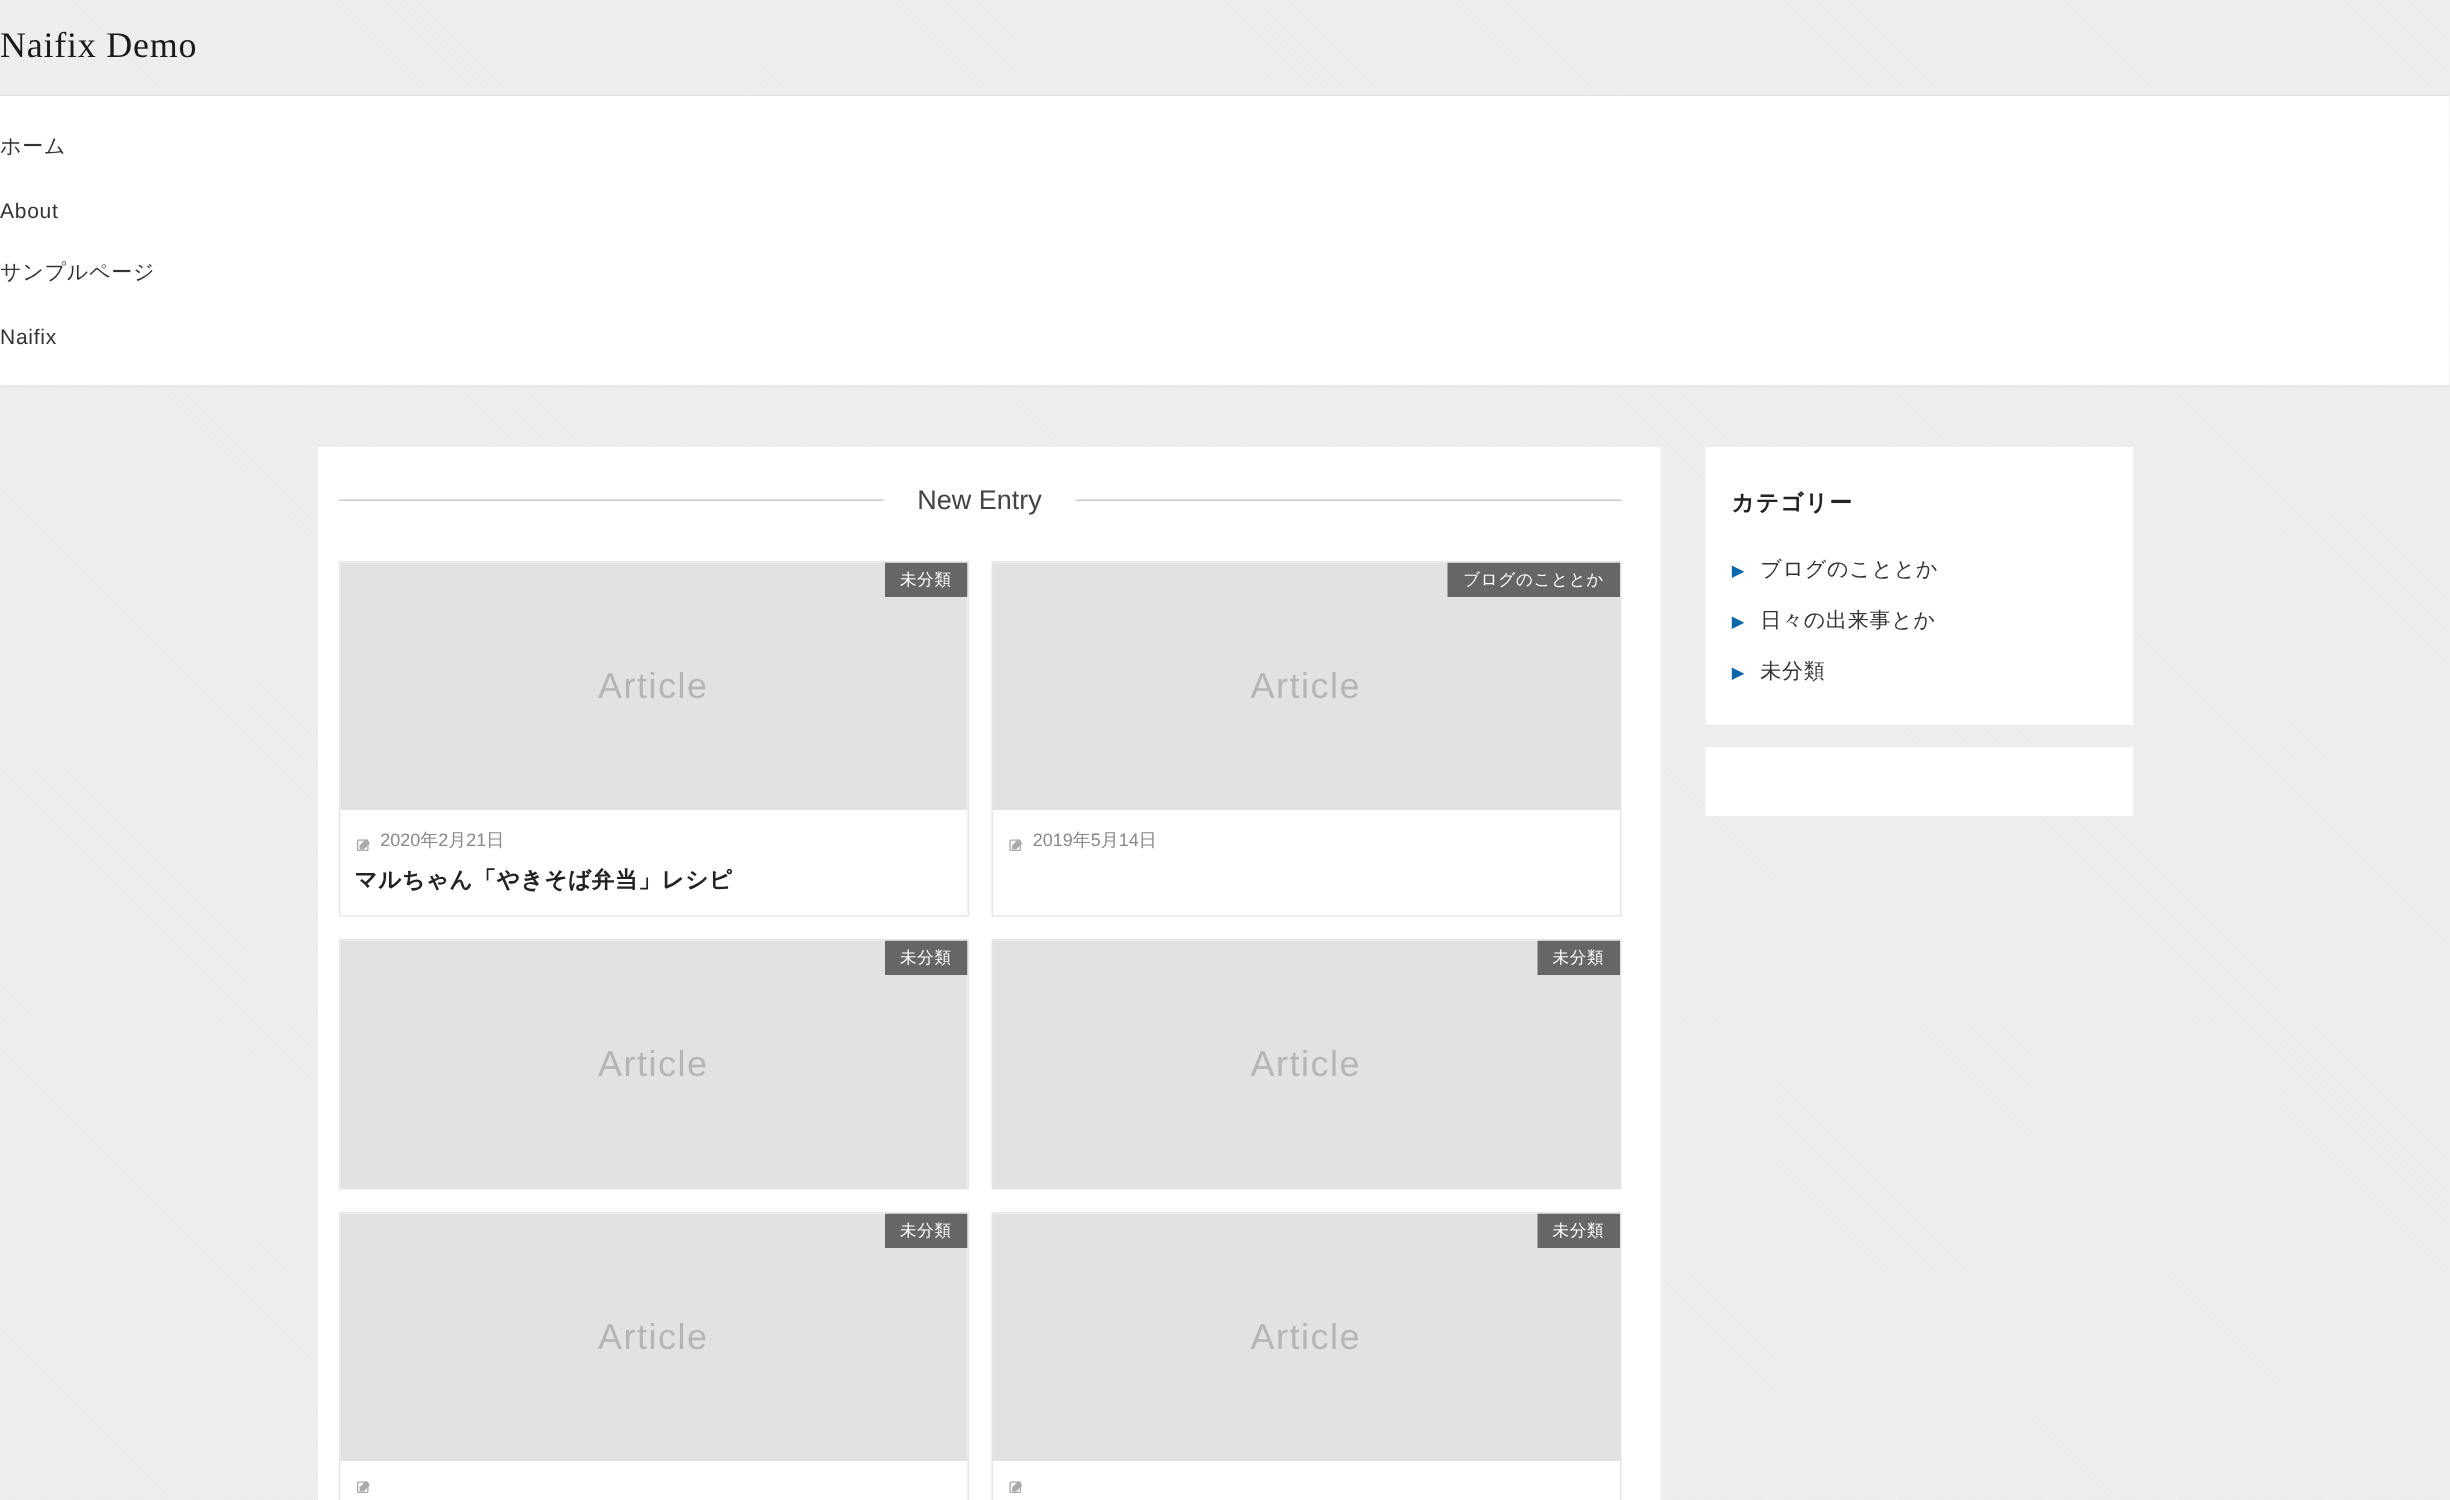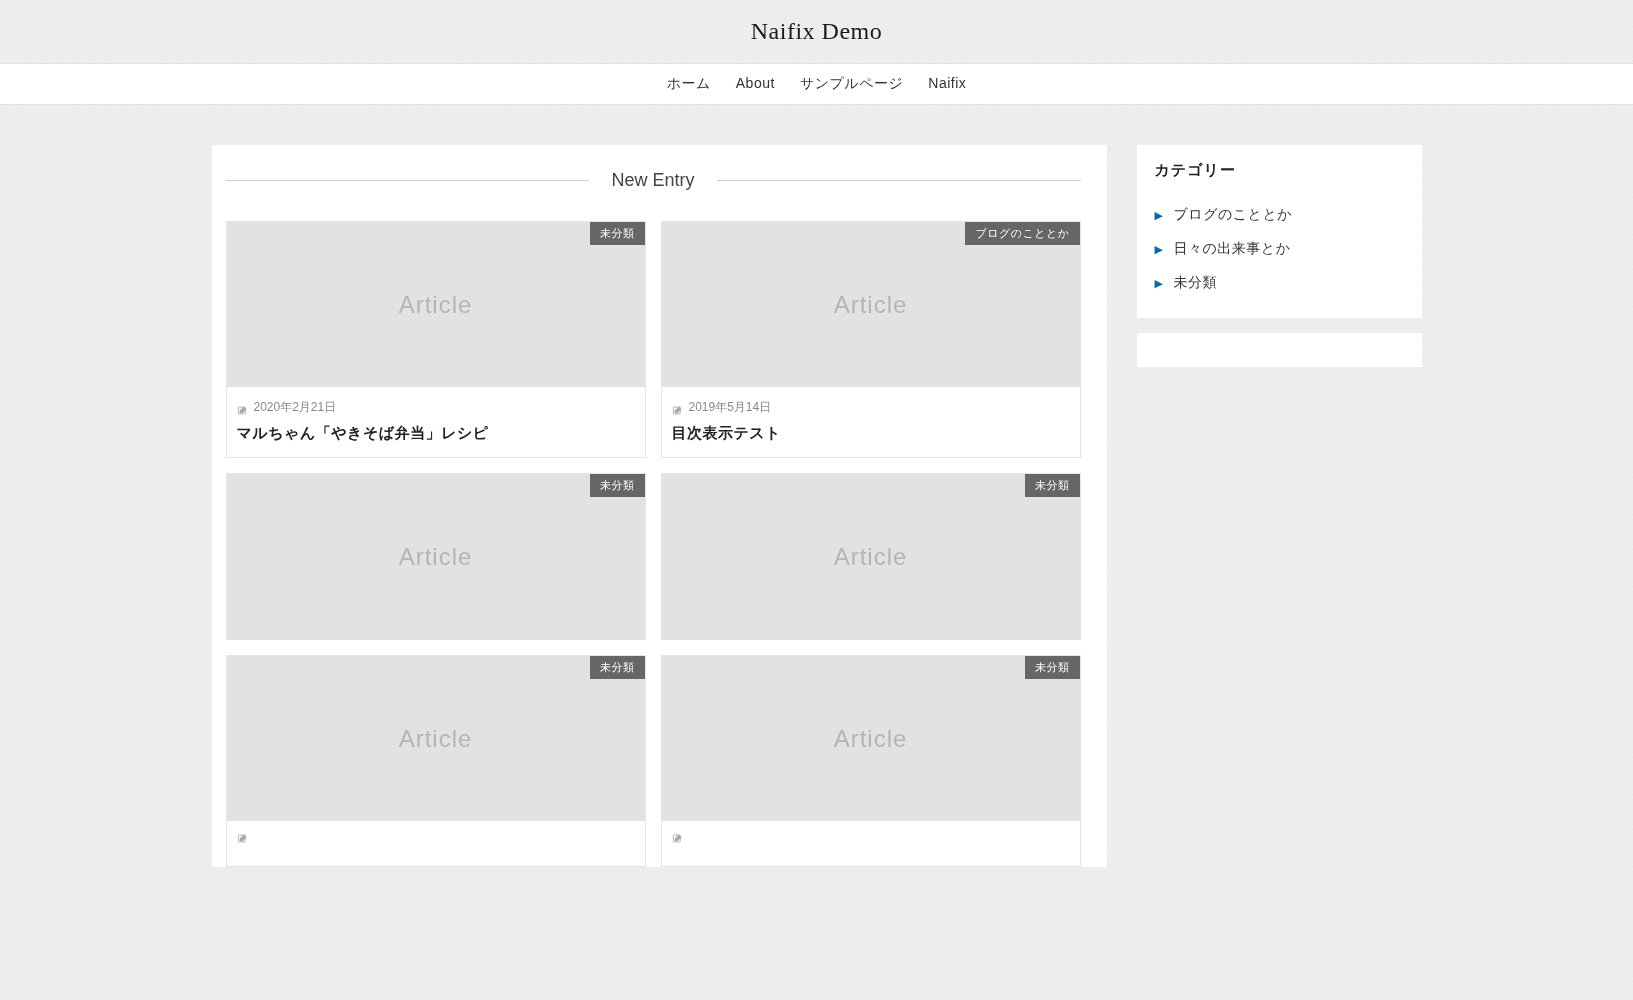--- a/index.html
+++ b/index.html
@@ -3,40 +3,41 @@
   <meta charset="utf-8">
   <style>
     * { margin: 0; padding: 0; box-sizing: border-box; }
     body {
       font-family: "Hiragino Kaku Gothic Pro", "Meiryo", sans-serif;
       background: #eeeeee;
       background-image: repeating-linear-gradient(45deg, rgba(0,0,0,0.008) 0px, rgba(0,0,0,0.008) 1px, transparent 1px, transparent 3px);
       color: #333;
     }
     .header {
-      text-align: center;
+      text-align: left;
       padding: 18px 0;
     }
     .site-title {
       font-family: Georgia, "Times New Roman", serif;
       font-size: 24px;
       font-weight: 500;
       color: #1a1a1a;
       letter-spacing: 0.5px;
     }
     .nav-bar {
       background: #ffffff;
       border-top: 1px solid #e2e2e2;
       border-bottom: 1px solid #e2e2e2;
     }
     .nav-inner {
       display: flex;
       justify-content: center;
       gap: 25px;
-      padding: 11px 0;
+      padding: 25px 0;
+      flex-direction: column;
     }
     .nav-item {
       font-size: 14px;
       color: #333;
       cursor: pointer;
       letter-spacing: 0.5px;
     }
     .container {
       max-width: 1210px;
       margin: 0 auto;
@@ -122,21 +123,21 @@
       font-size: 15px;
       font-weight: 700;
       color: #222;
       letter-spacing: 0.5px;
     }
     .sidebar {
       width: 285px;
     }
     .widget {
       background: #ffffff;
-      padding: 16px 18px 18px 18px;
+      padding: 28px 18px 18px 18px;
       margin-bottom: 15px;
     }
     .widget-title {
       font-size: 15px;
       font-weight: 700;
       color: #222;
       margin-bottom: 18px;
       letter-spacing: 1px;
     }
     .cat-list { list-style: none; }
@@ -211,21 +212,20 @@
         <div class="card-body">
           <div class="date-row">
             <span class="edit-icon">
               <svg viewBox="0 0 16 16" fill="none" stroke="#aaaaaa" stroke-width="1.3">
                   <rect x="2" y="3" width="10" height="10" rx="1"></rect>
                   <path d="M10 2l4 4-6 6H4v-4z" fill="#aaaaaa" stroke="none"></path>
                 </svg>
             </span>
             <span>2019年5月14日</span>
           </div>
-          <h3 class="card-title">目次表示テスト</h3>
         </div>
       </article>
 
       <article class="card">
         <div class="thumb">
           <span class="thumb-text">Article</span>
           <span class="badge">未分類</span>
         </div>
       </article>
 

